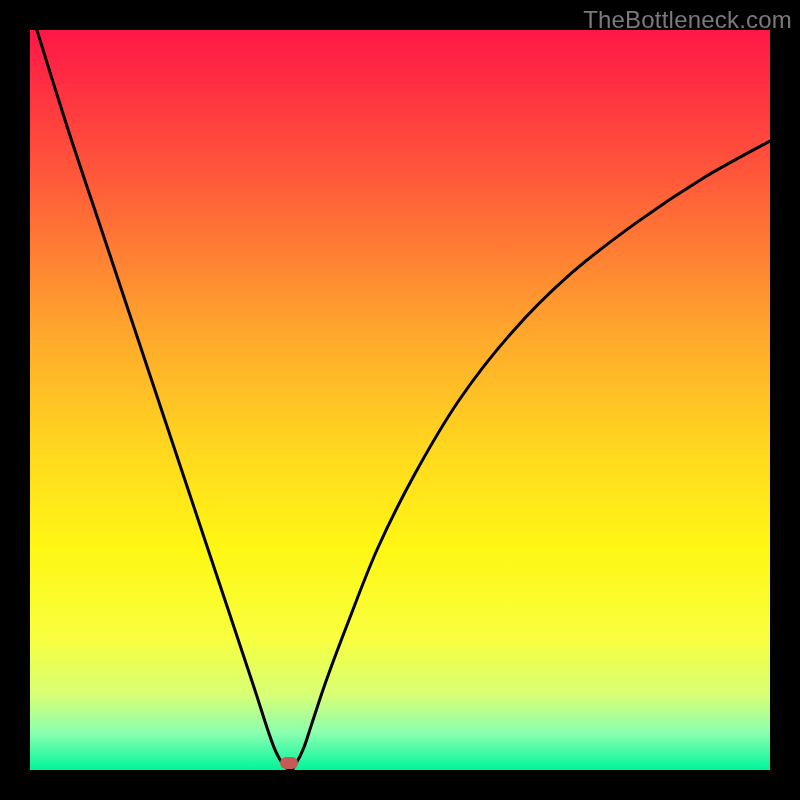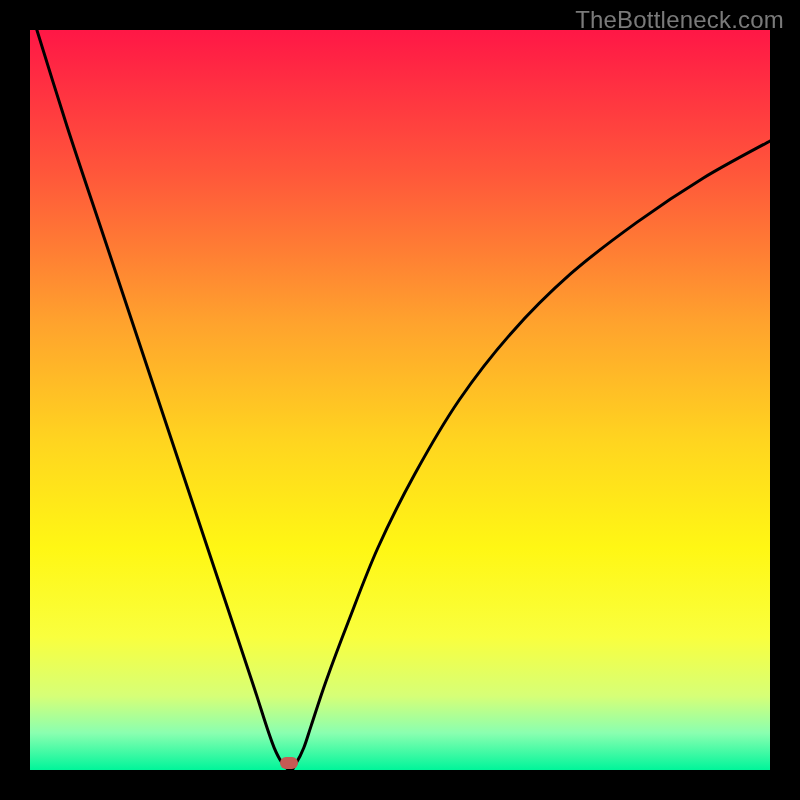--- a/index.html
+++ b/index.html
@@ -20,21 +20,21 @@
     position: absolute;
     left: 30px;
     top: 30px;
     width: 740px;
     height: 740px;
     overflow: hidden;
   }
   .watermark {
     position: absolute;
     top: 6px;
-    right: 16px;
+    right: 8px;
     color: #7a7a7a;
     font-size: 24px;
     font-weight: 500;
     z-index: 10;
     letter-spacing: 0.2px;
   }
   .gradient-bg {
     position: absolute;
     inset: 0;
   }

